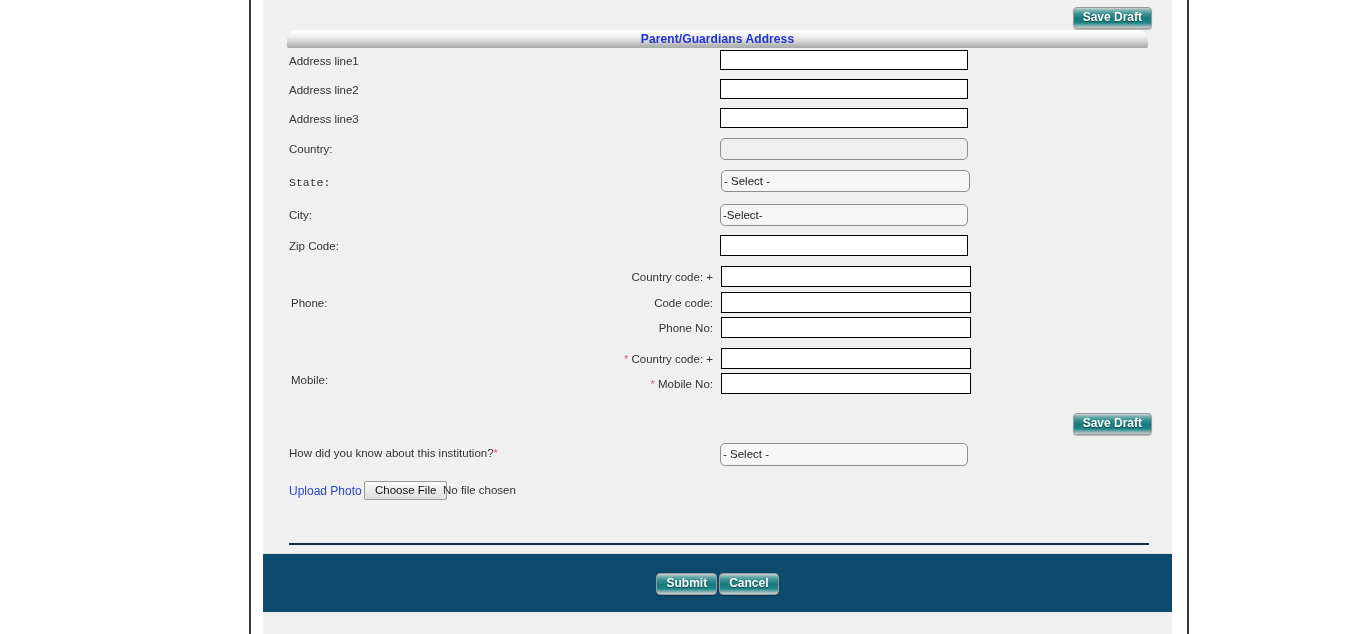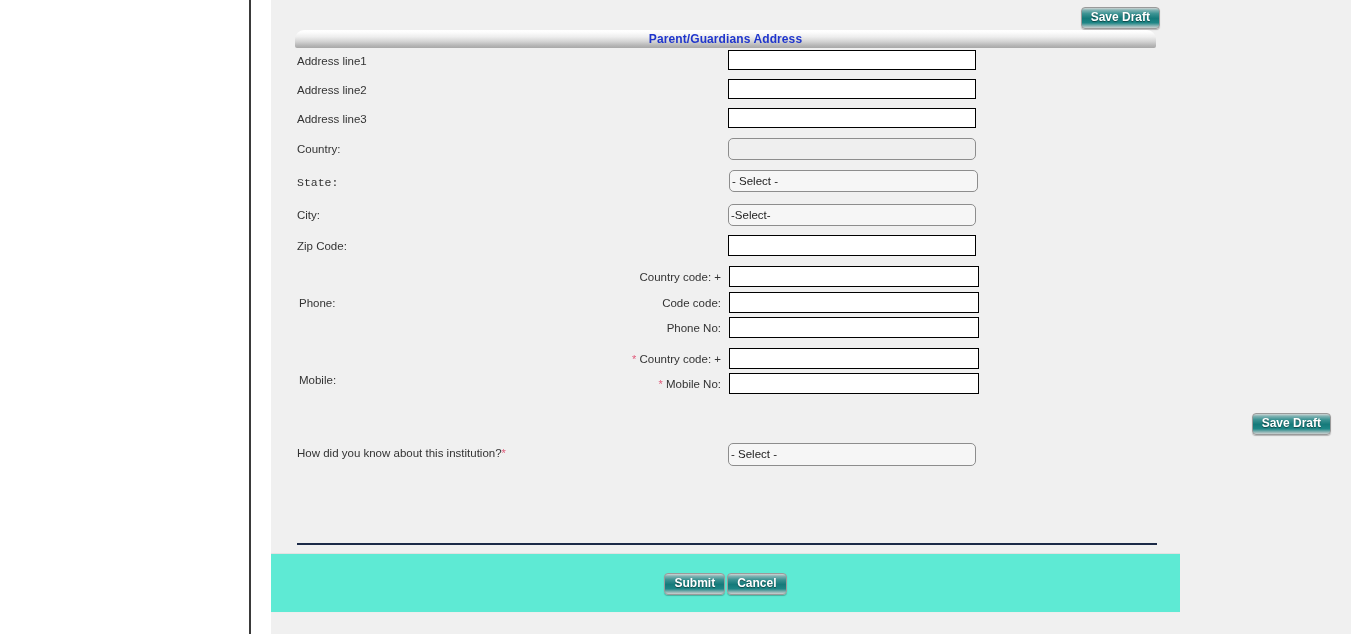--- a/index.html
+++ b/index.html
@@ -43,24 +43,23 @@
     position: absolute;
     left: 1172px; top: 0;
     width: 15px; height: 634px;
     background: #ffffff;
   }
 
   
   .content {
     position: absolute;
     left: 263px; top: 0;
-    width: 1080px;
+    width: 909px;
     height: 634px;
     background: #f0f0f0;
-    margin-left: 8px;
   }
 
   
   .topbar {
     position: absolute;
     left: 0; top: 0;
     width: 909px; height: 32px;
   }
 
   
@@ -255,21 +254,21 @@
     width: 860px;
     height: 2px;
     background: #1b2a47;
   }
   .footer {
     position: absolute;
     left: 0;
     top: 553px;
     width: 909px;
     height: 58px;
-    background: #5eead4;
+    background: #0c4a6e;
     border-top: 1px solid #e2e2e2;
     border-bottom: 1px solid #e2e2e2;
   }
   .footer-btns {
     position: absolute;
     left: 0; top: 19px;
     width: 909px;
     text-align: center;
   }
   .footer-btns .btn { margin: 0 1px; }
@@ -363,20 +362,25 @@
         <input class="sub-field" style="top: 28px;" type="text" value="">
       </div>
 
       <div class="row" style="height:0px;"></div>
 
       <div class="row" style="height:65px;">
         <span class="lbl" style="top:42px;"><span>How did you know about this institution?</span><span class="req">*</span></span>
         <div class="field-sel" style="top:38px;height:23px;line-height:21px;">- Select -</div>
       </div>
 
+      <div class="row" style="height:40px;">
+        <a class="upload-link" style="top:14px;" href="#">Upload Photo</a>
+        <button class="file-btn" style="top:11px;">Choose File</button>
+        <span class="file-status" style="top:14px;">No file chosen</span>
+      </div>
 
     </div>
 
     <button class="btn save-draft-mid">Save Draft</button>
 
     <div class="divider"></div>
 
     <div class="footer">
       <div class="footer-btns">
         <button class="btn">Submit</button><button class="btn">Cancel</button>

